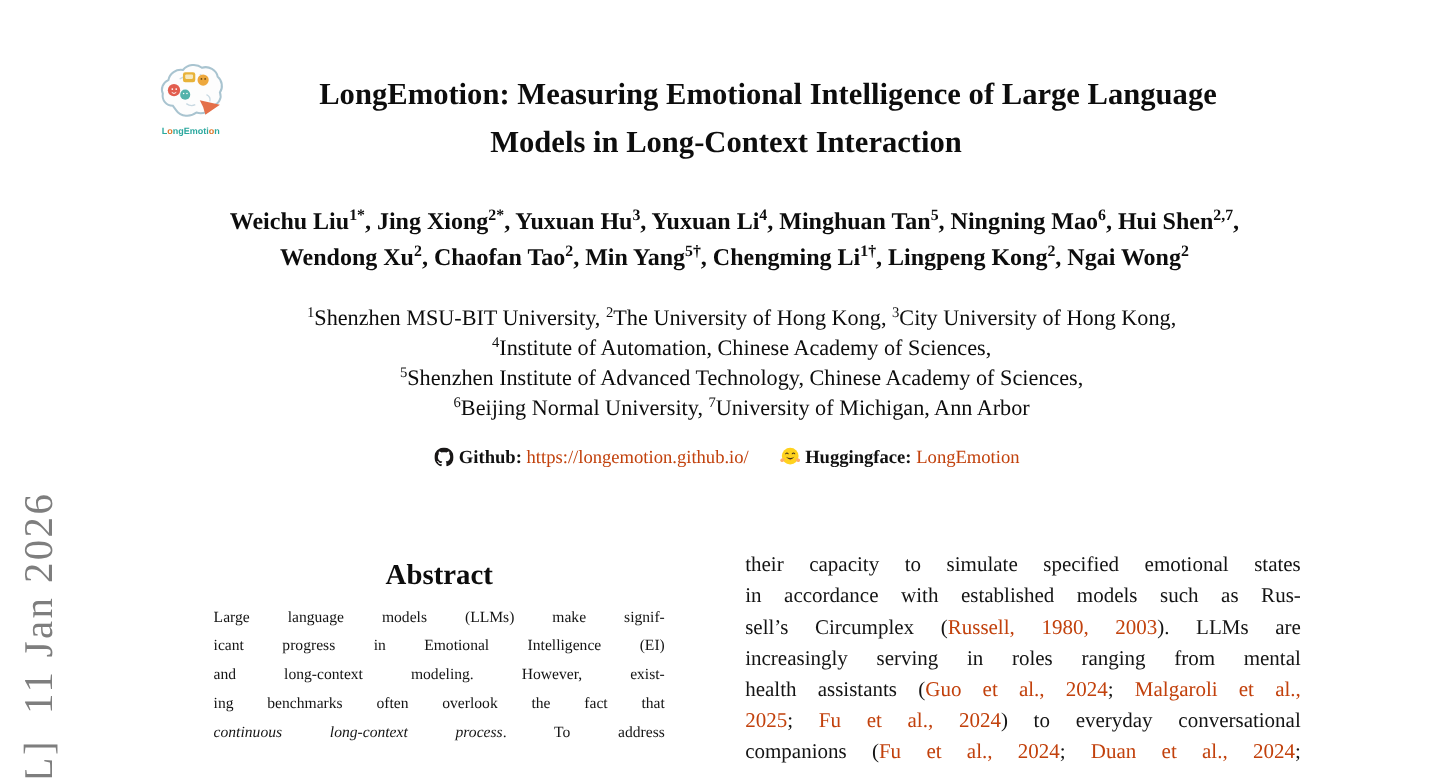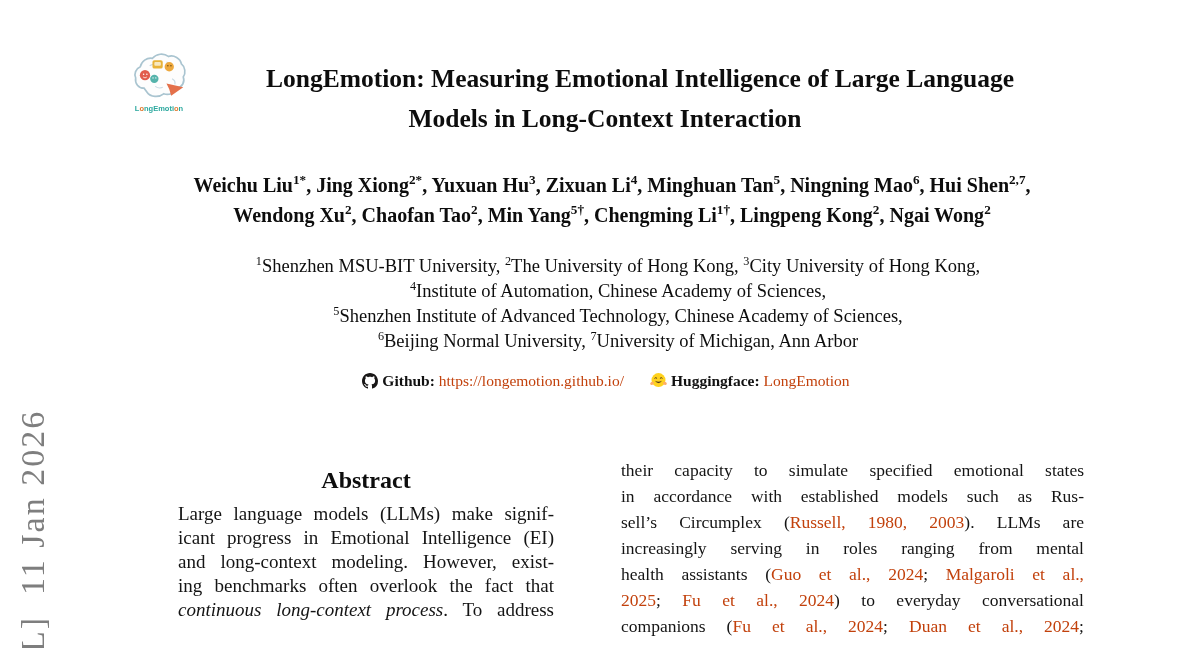--- a/index.html
+++ b/index.html
@@ -61,21 +61,21 @@
   .res-gap{display:inline-block;width:26px;}
   .seg-b{font-weight:bold;font-family:Liberation Serif, serif;}
   .seg-link{color:#c2410c;cursor:pointer;}
   .seg-i{font-style:italic;}
   
   .abs-head{
     position:absolute;left:178px;top:467px;width:376px;
     text-align:center;font-weight:bold;font-size:24px;color:#0d0d0d;
   }
   .abs-body{position:absolute;left:178px;top:502px;width:376px;}
-  .abs-body .jline{height:24px;line-height:24px;font-size:19px;}
+  .abs-body .jline{height:24px;line-height:24px;font-size:13px;}
   
   .col2{position:absolute;left:621px;top:457px;width:463px;}
   .col2 .jline{height:26px;line-height:26px;font-size:17.5px;}
   .jline{
     text-align:justify;
     text-align-last:justify;
     -moz-text-align-last:justify;
     white-space:normal;
     overflow:hidden;
     color:#141414;
@@ -105,21 +105,21 @@
       <circle cx="23.6" cy="27" r="0.7" fill="#ffffff"></circle>
       <circle cx="26.6" cy="27" r="0.7" fill="#ffffff"></circle>
       <polygon points="38,33 56,37 43,46 41,39" fill="#e4704a"></polygon>
     </svg>
     <div class="logo-caption"><span>L</span><span class="seg-hl">o</span><span>ngEmoti</span><span class="seg-hl">o</span><span>n</span></div>
   </div>
 
   <h1 class="title-l1">LongEmotion: Measuring Emotional Intelligence of Large Language</h1>
   <h1 class="title-l2">Models in Long-Context Interaction</h1>
 
-  <div class="authors l1"><span>Weichu Liu</span><sup>1*</sup><span>, Jing Xiong</span><sup>2*</sup><span>, Yuxuan Hu</span><sup>3</sup><span>, Zixuan Li</span><sup>4</sup><span>, Minghuan Tan</span><sup>5</sup><span>, Ningning Mao</span><sup>6</sup><span>, Hui Shen</span><sup>2,7</sup><span>,</span></div>
+  <div class="authors l1"><span>Weichu Liu</span><sup>1*</sup><span>, Jing Xiong</span><sup>2*</sup><span>, Yuxuan Hu</span><sup>3</sup><span>, Yuxuan Li</span><sup>4</sup><span>, Minghuan Tan</span><sup>5</sup><span>, Ningning Mao</span><sup>6</sup><span>, Hui Shen</span><sup>2,7</sup><span>,</span></div>
   <div class="authors l2"><span>Wendong Xu</span><sup>2</sup><span>, Chaofan Tao</span><sup>2</sup><span>, Min Yang</span><sup>5†</sup><span>, Chengming Li</span><sup>1†</sup><span>, Lingpeng Kong</span><sup>2</sup><span>, Ngai Wong</span><sup>2</sup></div>
 
   <div class="affil" style="top:256px"><sup>1</sup><span>Shenzhen MSU-BIT University, </span><sup>2</sup><span>The University of Hong Kong, </span><sup>3</sup><span>City University of Hong Kong,</span></div>
   <div class="affil" style="top:281px"><sup>4</sup><span>Institute of Automation, Chinese Academy of Sciences,</span></div>
   <div class="affil" style="top:306px"><sup>5</sup><span>Shenzhen Institute of Advanced Technology, Chinese Academy of Sciences,</span></div>
   <div class="affil" style="top:331px"><sup>6</sup><span>Beijing Normal University, </span><sup>7</sup><span>University of Michigan, Ann Arbor</span></div>
 
   <div class="resources">
     <svg class="icon" width="16" height="16" viewBox="0 0 16 16">
       <path fill="#191717" d="M8 0C3.58 0 0 3.58 0 8c0 3.54 2.29 6.53 5.47 7.59.4.07.55-.17.55-.38 0-.19-.01-.82-.01-1.49-2.01.37-2.53-.49-2.69-.94-.09-.23-.48-.94-.82-1.13-.28-.15-.68-.52-.01-.53.63-.01 1.08.58 1.23.82.72 1.21 1.87.87 2.33.66.07-.52.28-.87.51-1.07-1.78-.2-3.64-.89-3.64-3.95 0-.87.31-1.59.82-2.15-.08-.2-.36-1.02.08-2.12 0 0 .67-.21 2.2.82.64-.18 1.32-.27 2-.27s1.36.09 2 .27c1.53-1.04 2.2-.82 2.2-.82.44 1.1.16 1.92.08 2.12.51.56.82 1.27.82 2.15 0 3.07-1.87 3.75-3.65 3.95.29.25.54.73.54 1.48 0 1.07-.01 1.93-.01 2.2 0 .21.15.46.55.38A8.01 8.01 0 0 0 16 8c0-4.42-3.58-8-8-8z"></path>

